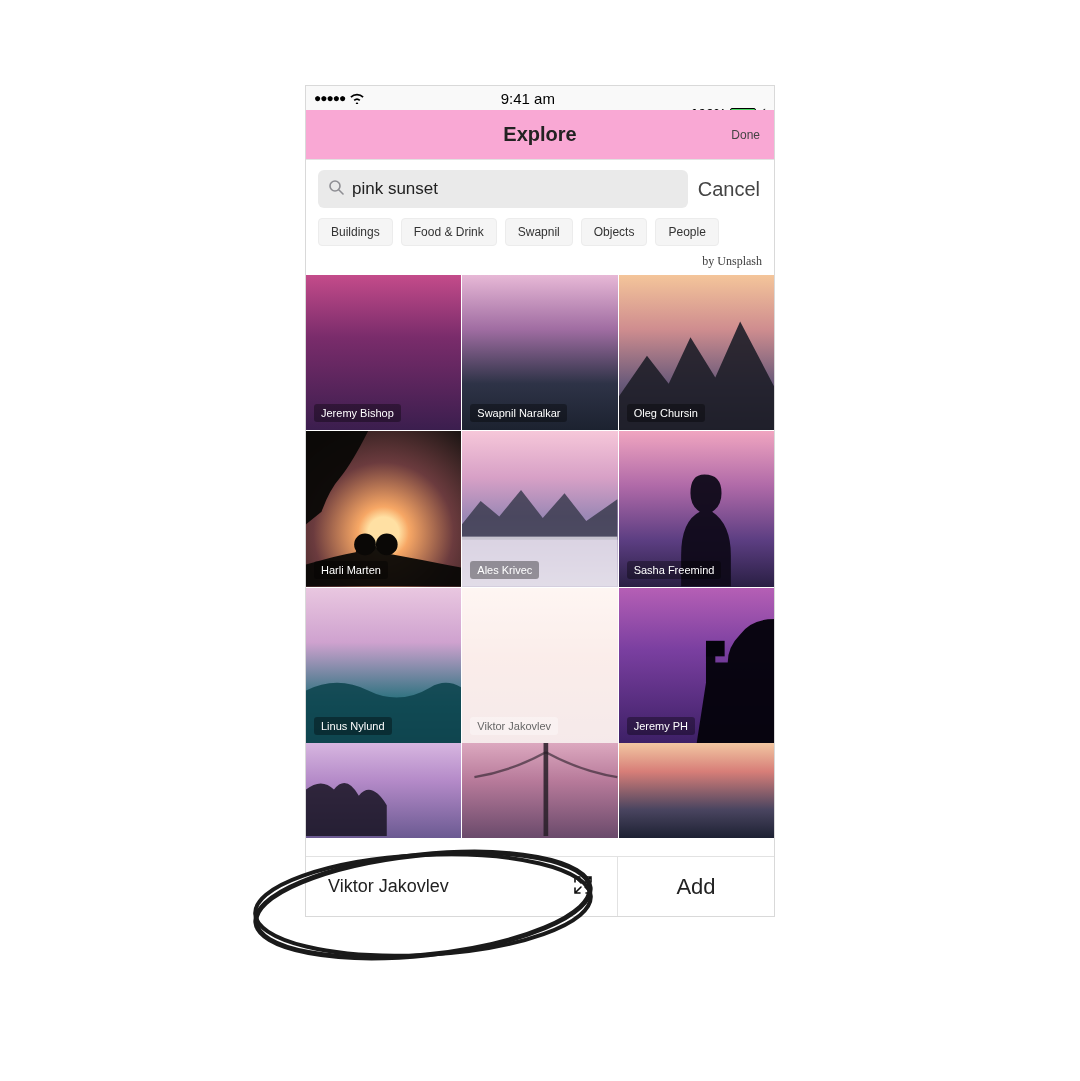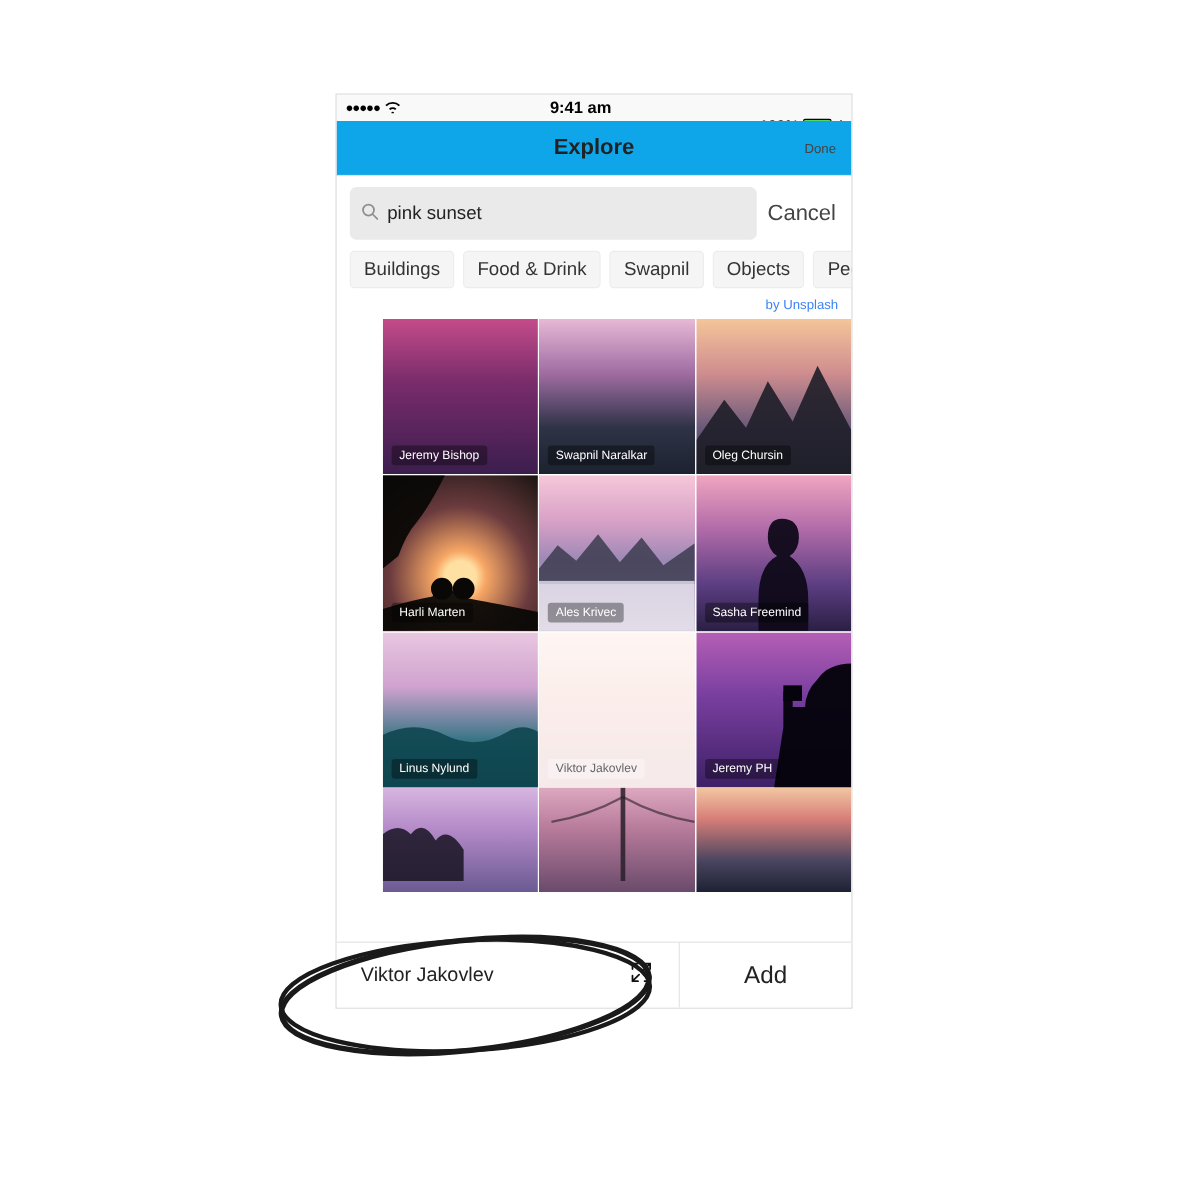--- a/index.html
+++ b/index.html
@@ -31,88 +31,88 @@
       justify-content: space-between;
       padding: 0 8px;
       font-size: 15px;
       font-weight: 600;
       color: #000;
       background: #f9f9f9;
     }
     .status-left { display: flex; align-items: center; gap: 4px; }
     .dots { letter-spacing: -1px; font-size: 12px; }
     .wifi-icon { display: inline-block; }
-    .status-center { font-weight: 700; }
+    .status-center { font-weight: 400; }
     .status-right { display: flex; align-items: center; gap: 2px; font-size: 14px; margin-top: 31px; }
     .battery {
       width: 26px; height: 12px;
       border: 1px solid #000; border-radius: 2px;
       position: relative; margin-left: 2px;
       background: linear-gradient(to right, #4cd964 100%, transparent 0);
     }
     .battery::after {
       content: ""; position: absolute; right: -3px; top: 3px;
       width: 2px; height: 5px; background: #000; border-radius: 0 1px 1px 0;
     }
     .bolt { font-size: 11px; }
 
     
     .nav {
       height: 50px;
-      background: #0ea5e9;
+      background: #f9a8d4;
       border-bottom: 1px solid #e2e2e2;
       display: flex;
       align-items: center;
       justify-content: center;
       position: relative;
     }
     .nav-title { font-size: 20px; font-weight: 700; color: #222; }
     .nav-done {
       position: absolute; right: 14px; font-size: 12px; color: #444;
     }
 
     
     .search-row {
       display: flex; align-items: center; gap: 10px;
       padding: 10px 12px 8px 12px;
     }
     .search-box {
-      flex: 1; height: 48px;
+      flex: 1; height: 38px;
       background: #eaeaea; border-radius: 6px;
       display: flex; align-items: center; padding: 0 10px; gap: 8px;
     }
     .search-icon { color: #8e8e93; }
     .search-input {
       border: none; background: transparent; outline: none;
       font-size: 17px; color: #222; width: 100%;
     }
     .cancel { font-size: 20px; color: #444; padding-right: 2px; }
 
     
     .chips {
       display: flex; gap: 8px; padding: 2px 10px 2px 12px;
       overflow: hidden; white-space: nowrap;
     }
     .chip {
       background: #f5f5f5; border: 1px solid #ececec;
       border-radius: 4px; padding: 6px 12px;
-      font-size: 17px; color: #333;
+      font-size: 12px; color: #333;
     }
     .attribution {
-      text-align: right; font-size: 12px; color: #3b82f6;
+      text-align: right; font-size: 12px; color: #404040;
       padding: 6px 12px 6px 0;
+      font-family: Liberation Serif, serif;
     }
 
     
     .grid {
       display: grid;
       grid-template-columns: repeat(3, 1fr);
       gap: 1px;
       background: #fff;
-      margin-left: 42px;
     }
     .tile {
       position: relative;
       aspect-ratio: 1/1;
       overflow: hidden;
     }
     .tile .bg { position:absolute; inset:0; }
     .credit {
       position: absolute; left: 8px; bottom: 8px;
       background: rgba(0,0,0,0.35);

